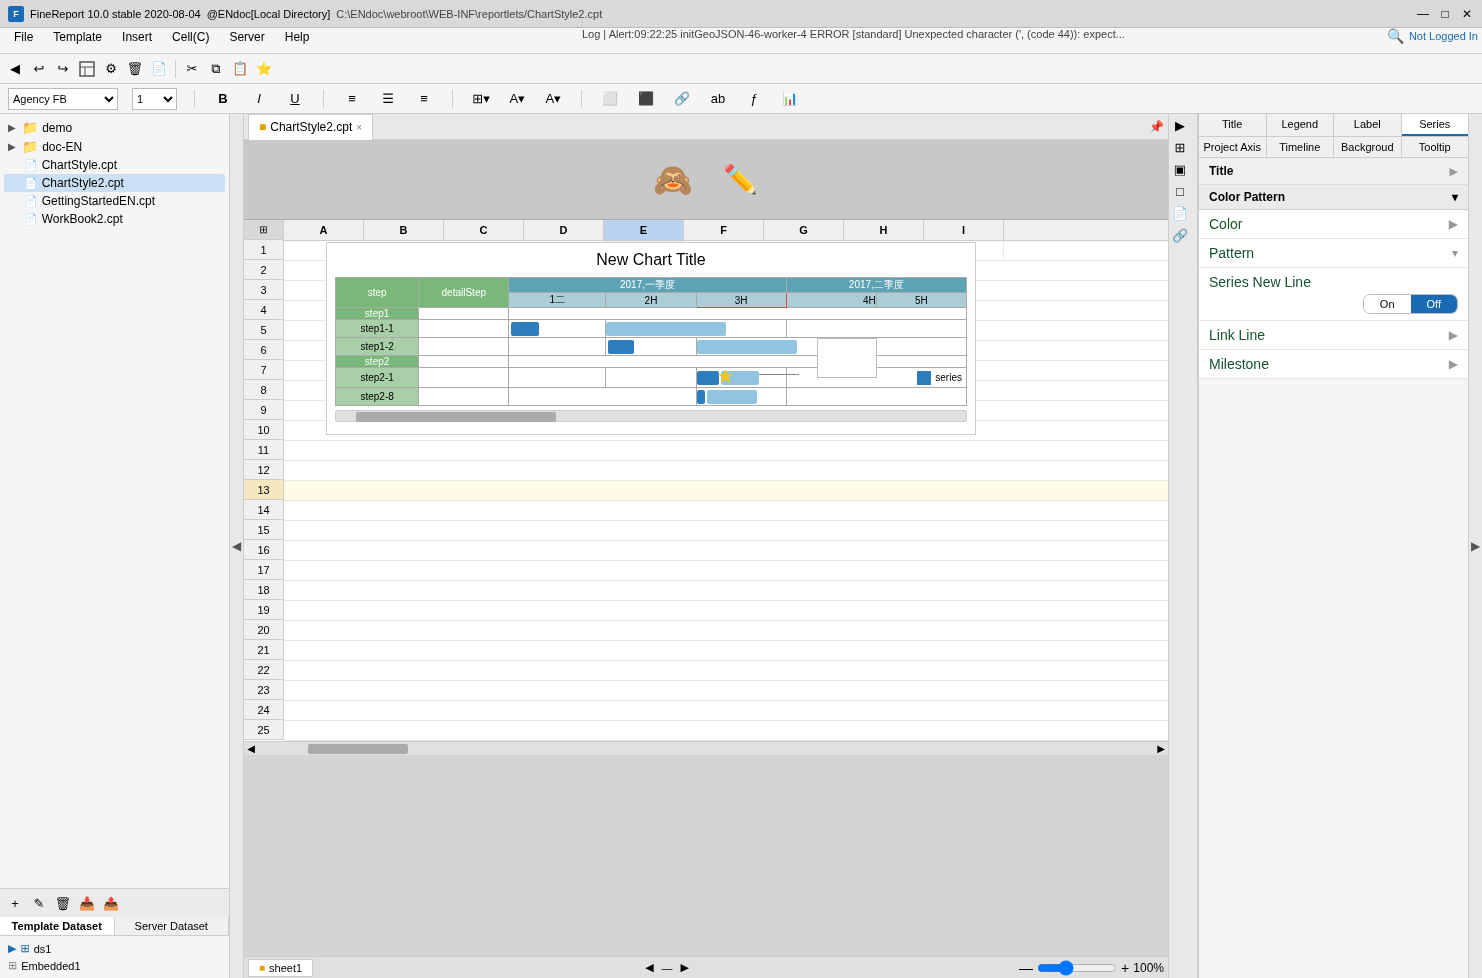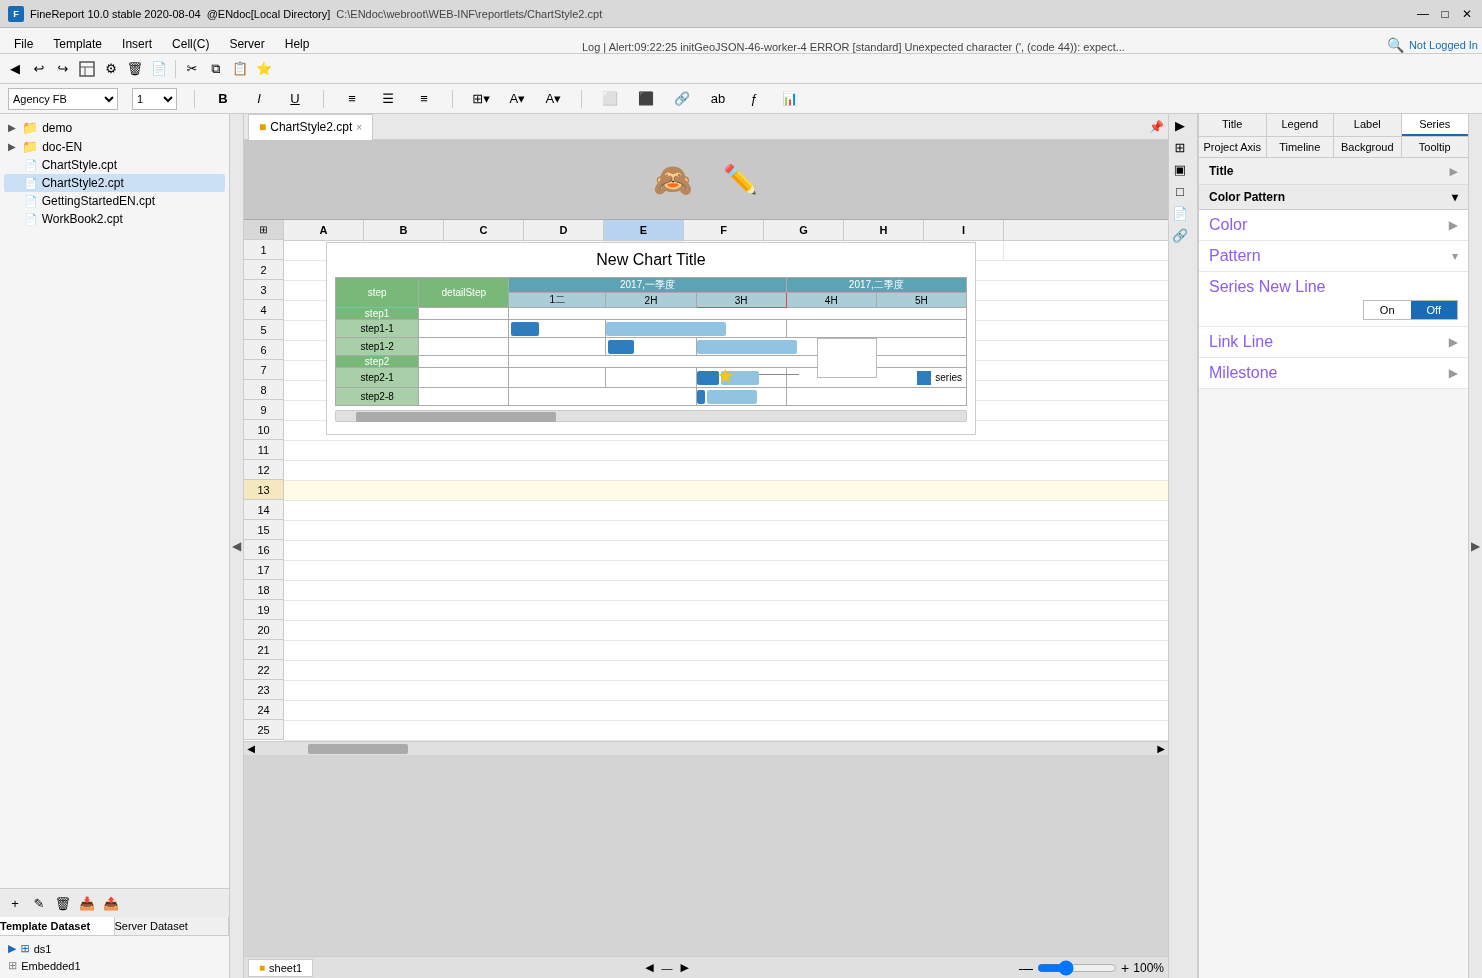--- a/index.html
+++ b/index.html
@@ -11,21 +11,21 @@
       background: #d9d9d9; height: 28px; padding: 0 8px;
       border-bottom: 1px solid #bbb;
     }
     .title-bar-left { display: flex; align-items: center; gap: 6px; font-size: 11px; }
     .title-bar-logo { width: 16px; height: 16px; background: #1a6bb5; border-radius: 2px; display: flex; align-items: center; justify-content: center; color: white; font-size: 9px; font-weight: bold; }
     .title-bar-right { display: flex; align-items: center; gap: 8px; }
     .title-bar-btn { width: 14px; height: 14px; display: flex; align-items: center; justify-content: center; font-size: 12px; cursor: pointer; }
 
     
     .menu-bar {
-      display: flex; align-items: flex-end; background: #f5f5f5;
+      display: flex; align-items: flex-start; background: #f5f5f5;
       height: 26px; border-bottom: 1px solid #ccc; padding: 0 4px;
     }
     .menu-item { padding: 2px 10px; cursor: pointer; font-size: 12px; border-radius: 2px; }
     .menu-center { flex: 1; text-align: center; font-size: 11px; color: #444; overflow: hidden; white-space: nowrap; }
     .menu-right { display: flex; align-items: center; gap: 4px; }
     .search-icon-btn { cursor: pointer; font-size: 14px; }
     .login-btn { font-size: 11px; color: #1a6bb5; cursor: pointer; }
 
     
     .toolbar {
@@ -50,21 +50,21 @@
     .left-sidebar { width: 230px; background: #f5f5f5; border-right: 1px solid #ccc; display: flex; flex-direction: column; flex-shrink: 0; }
     .sidebar-tree { flex: 1; overflow-y: auto; padding: 4px; }
     .tree-item { display: flex; align-items: center; gap: 4px; padding: 2px 4px; cursor: pointer; border-radius: 2px; font-size: 12px; }
     .tree-item.selected { background: #cce0f5; }
     .tree-folder { color: #e8a000; font-size: 13px; }
     .tree-file { color: #888; font-size: 11px; }
     .tree-expand { font-size: 10px; color: #555; width: 10px; }
     .sidebar-bottom { border-top: 1px solid #ccc; }
     .sidebar-bottom-toolbar { display: flex; align-items: center; padding: 3px 4px; gap: 2px; background: #ebebeb; }
     .sidebar-bottom-tabs { display: flex; border-bottom: 1px solid #ccc; }
-    .sidebar-tab { flex: 1; text-align: left; padding: 3px 0; cursor: pointer; font-size: 11px; background: #f0f0f0; border-right: 1px solid #ccc; }
+    .sidebar-tab { flex: 1; text-align: center; padding: 3px 0; cursor: pointer; font-size: 11px; background: #f0f0f0; border-right: 1px solid #ccc; }
     .sidebar-tab.active { background: white; font-weight: bold; }
     .sidebar-content { padding: 4px; font-size: 11px; }
     .dataset-item { display: flex; align-items: center; gap: 4px; padding: 2px 4px; cursor: pointer; }
     .ds-icon { color: #1a6bb5; font-size: 11px; }
 
     
     .center-area { flex: 1; display: flex; flex-direction: column; overflow: hidden; }
 
     
     .tab-bar { display: flex; align-items: center; background: #e8e8e8; border-bottom: 1px solid #ccc; height: 26px; padding-left: 4px; }
@@ -92,26 +92,26 @@
     .right-tab.active { background: #1a6bb5; color: white; }
 
     
     .sub-tabs { display: flex; border-bottom: 1px solid #ccc; background: #f0f0f0; }
     .sub-tab { flex: 1; text-align: center; padding: 4px 2px; font-size: 11px; cursor: pointer; border-right: 1px solid #ccc; }
     .sub-tab:last-child { border-right: none; }
     .sub-tab.active { background: white; border-bottom: 2px solid #1a6bb5; }
 
     
     .panel-row { display: flex; align-items: center; padding: 6px 10px; border-bottom: 1px solid #e8e8e8; background: white; }
-    .panel-row-label { font-size: 16px; color: #8b5cf6; min-width: 80px; }
+    .panel-row-label { font-size: 14px; color: #14532d; min-width: 80px; }
     .panel-row-value { flex: 1; display: flex; align-items: center; justify-content: flex-end; }
     .panel-expand-arrow { color: #999; font-size: 12px; }
 
     
-    .toggle-group { display: flex; border: 1px solid #bbb; border-radius: 0; overflow: hidden; }
+    .toggle-group { display: flex; border: 1px solid #bbb; border-radius: 7px; overflow: hidden; }
     .toggle-btn { padding: 3px 16px; font-size: 11px; cursor: pointer; background: white; border: none; }
     .toggle-btn.active { background: #1a6bb5; color: white; }
 
     
     .section-header { display: flex; align-items: center; justify-content: space-between; padding: 5px 10px; background: #ebebeb; border-bottom: 1px solid #ccc; font-size: 12px; font-weight: bold; cursor: pointer; }
     .sheet-tab { padding: 2px 10px; background: white; border: 1px solid #ccc; font-size: 11px; cursor: pointer; margin-right: 2px; display: flex; align-items: center; gap: 4px; }
     .sheet-tab-icon { color: #e8a000; font-size: 10px; }
     .zoom-controls { display: flex; align-items: center; gap: 4px; }
     .zoom-slider { width: 80px; }
     .side-icon { width: 22px; height: 22px; display: flex; align-items: center; justify-content: center; cursor: pointer; border-radius: 2px; font-size: 13px; }
@@ -385,21 +385,21 @@
                     <tr>
                   <td rowspan="2" style="border:1px solid #aaa;text-align:center;background:#7ab87a;color:white;font-size:10px;">step</td>
                   <td rowspan="2" style="border:1px solid #aaa;text-align:center;background:#7ab87a;color:white;font-size:10px;">detailStep</td>
                   <td colspan="3" style="border:1px solid #aaa;text-align:center;background:#5ba3b5;color:white;font-size:10px;">2017,一季度</td>
                   <td colspan="2" style="border:1px solid #aaa;text-align:center;background:#5ba3b5;color:white;font-size:10px;">2017,二季度</td>
                 </tr>
                 <tr>
                   <td style="border:1px solid #aaa;text-align:center;background:#aacdd6;font-size:10px;">1二</td>
                   <td style="border:1px solid #aaa;text-align:center;background:#aacdd6;font-size:10px;">2H</td>
                   <td style="border:1px solid #ef4444;text-align:center;background:#aacdd6;font-size:10px;">3H</td>
-                  <td style="border:1px solid #aaa;text-align:center;background:#aacdd6;font-size:10px;">4H</td>
+                  <td style="border:1px solid #aaa;text-align:right;background:#aacdd6;font-size:10px;">4H</td>
                   <td style="border:1px solid #aaa;text-align:center;background:#aacdd6;font-size:10px;">5H</td>
                 </tr>
 
                 <tr>
                   <td style="border:1px solid #aaa;text-align:center;background:#7ab87a;color:white;font-size:10px;">step1</td>
                   <td style="border:1px solid #aaa;"></td>
                   <td colspan="5" style="border:1px solid #aaa;"></td>
                 </tr>
 
                 <tr>

